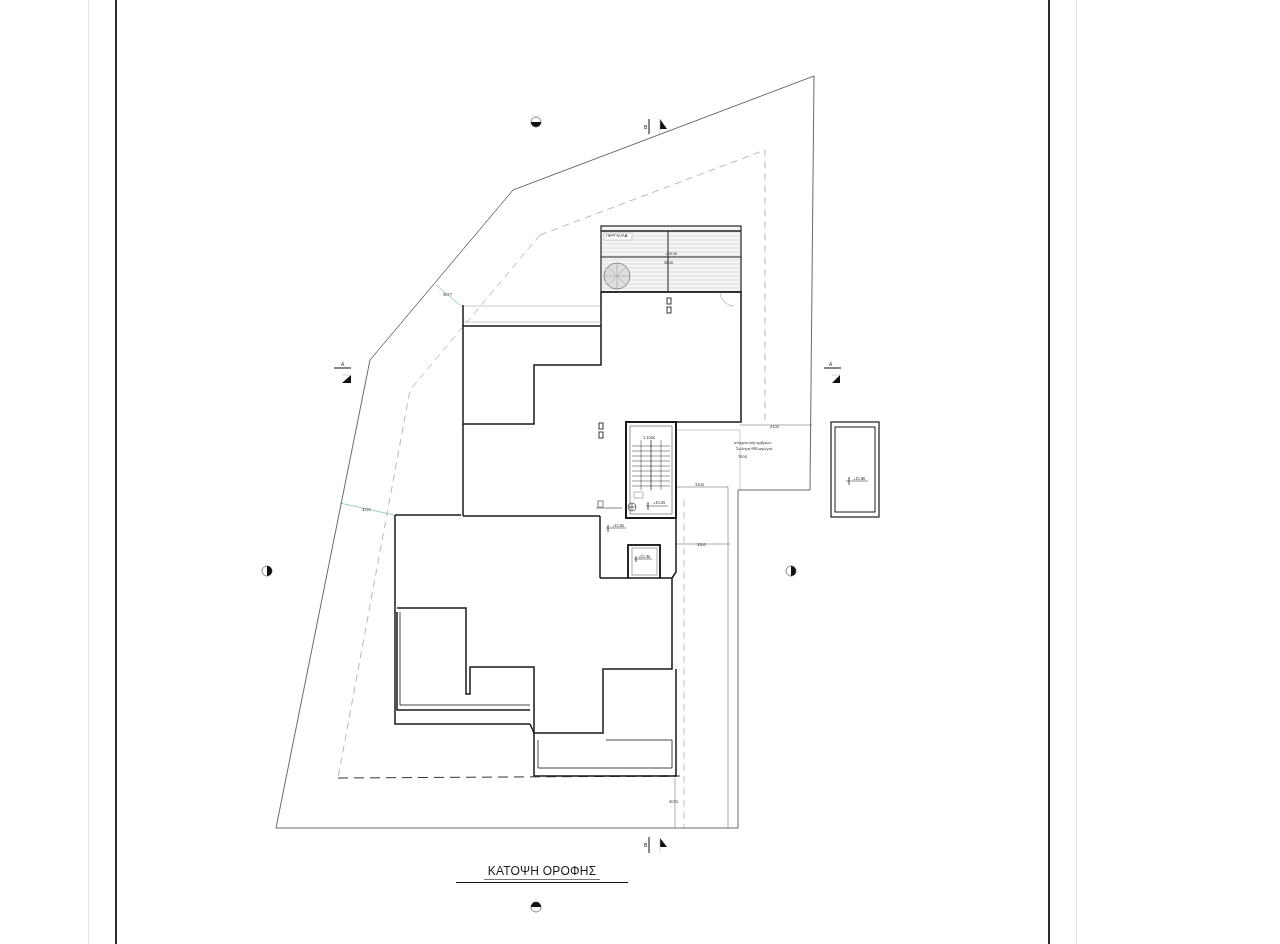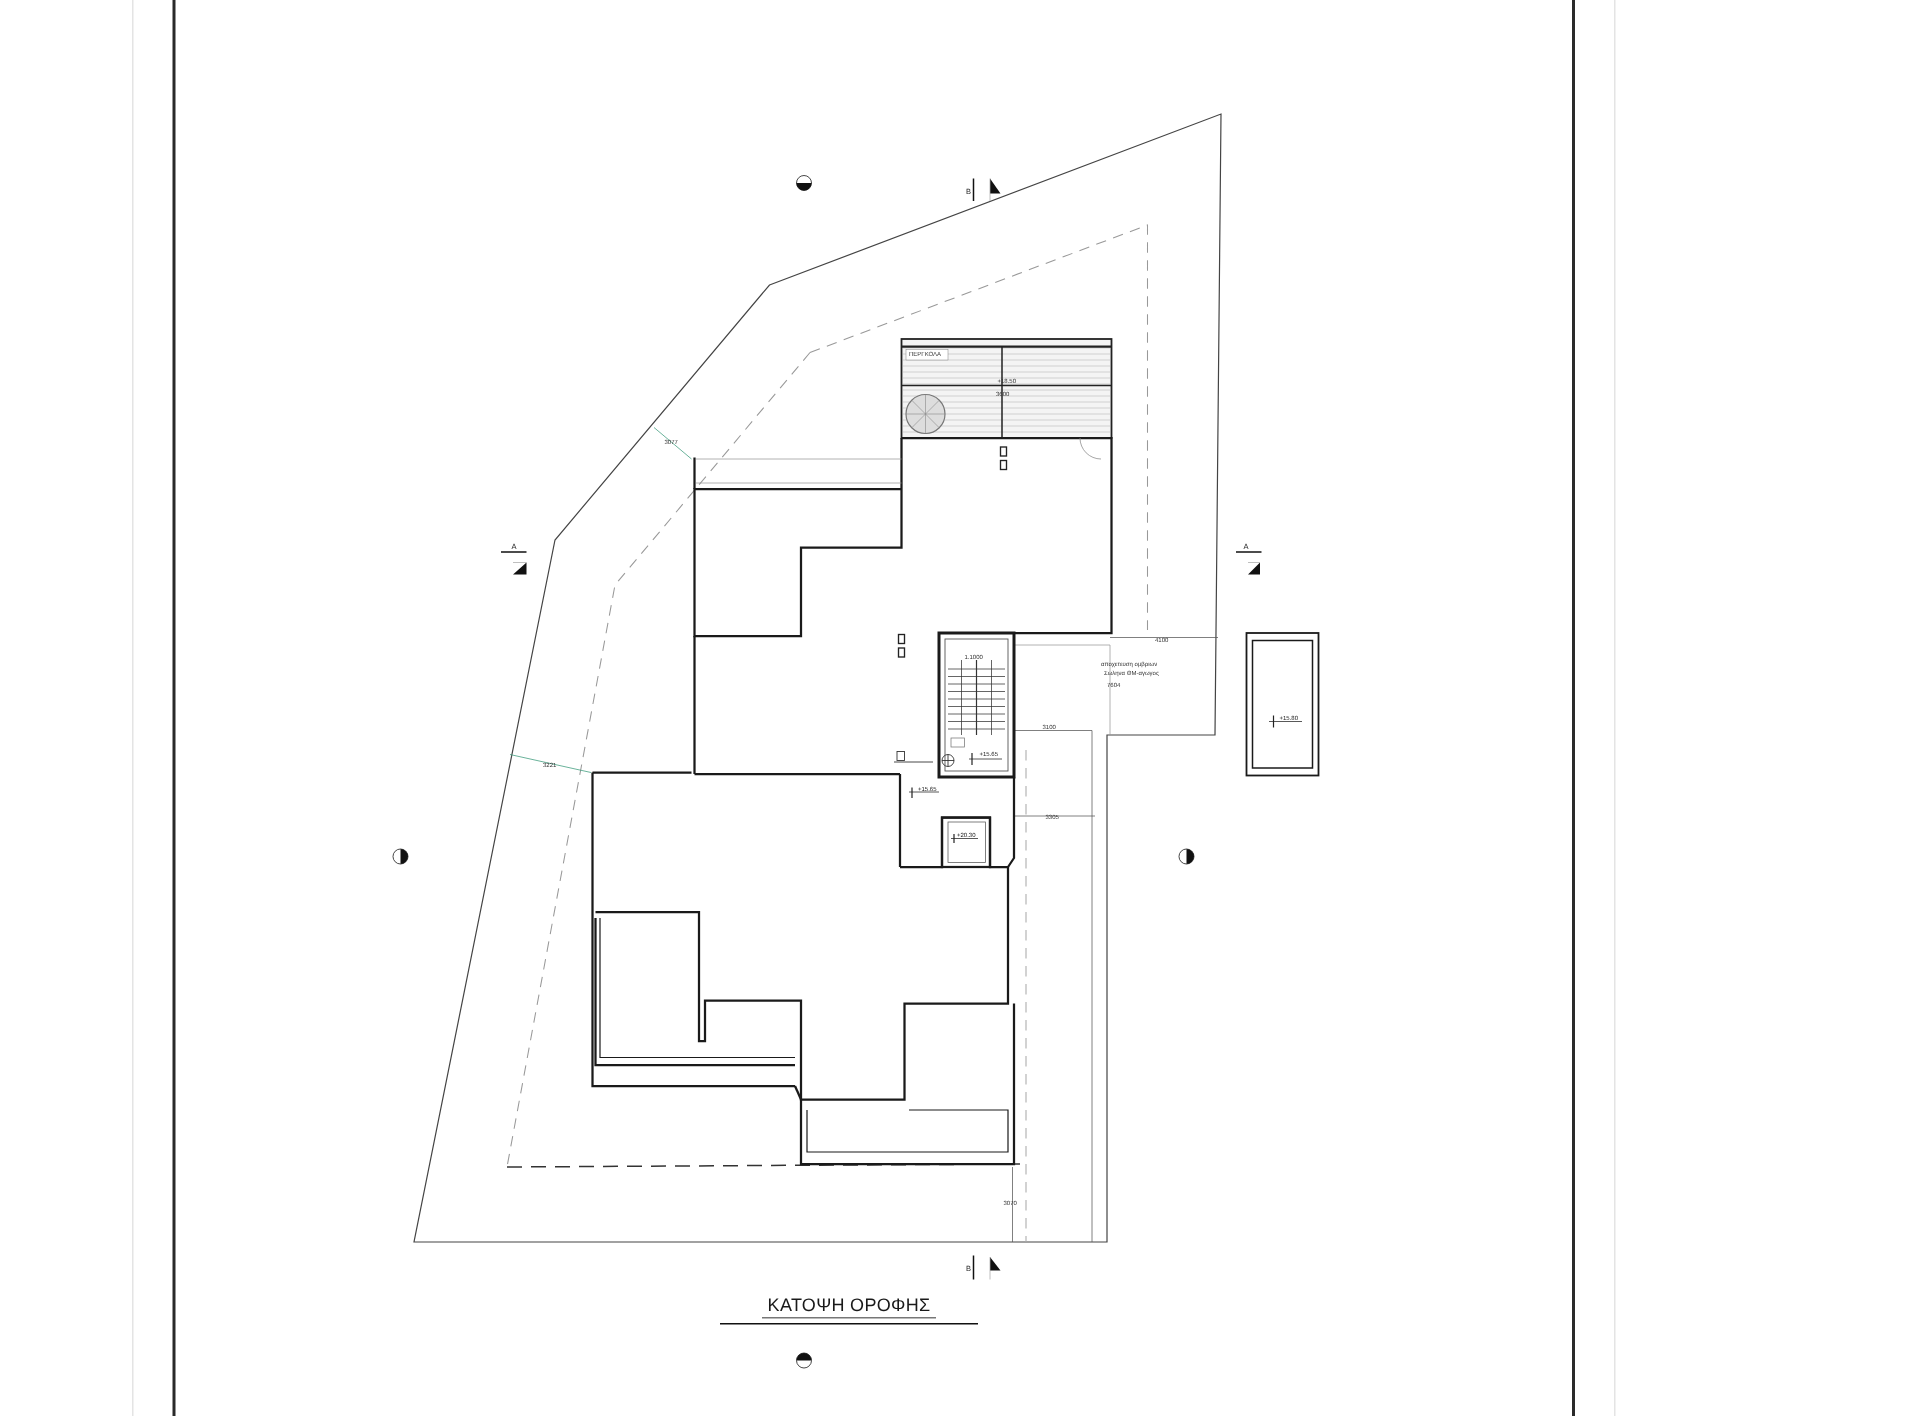--- a/index.html
+++ b/index.html
@@ -1,20 +1,20 @@
 <!DOCTYPE html>
 <html><head>
 <meta charset="utf-8">
 <style>
   html, body { margin: 0; padding: 0; background: #ffffff; }
   body { width: 1280px; height: 944px; overflow: hidden; position: relative; font-family: "Liberation Sans", sans-serif; }
   .sheet-edge-light { position: absolute; top: 0; bottom: 0; width: 1px; background: #e4e4e4; }
   .sheet-edge-dark { position: absolute; top: 0; bottom: 0; width: 2px; background: #2a2a2a; }
   svg.plan { position: absolute; left: 0; top: 0; }
-  .title-wrap { position: absolute; left: 480px; top: 861px; width: 172px; text-align: center; }
+  .title-wrap { position: absolute; left: 456px; top: 861px; width: 172px; text-align: center; }
   .title-text { font-size: 12px; letter-spacing: 0.2px; color: #1a1a1a; display: inline-block; border-bottom: 1px solid #777; padding: 0 4px 1px 4px; }
   .title-rule { position: absolute; left: 0; right: 0; top: 21px; height: 1px; background: #111; }
   .dim { font-family: "Liberation Sans", sans-serif; font-size: 4px; fill: #333; }
   .lvl { font-family: "Liberation Sans", sans-serif; font-size: 4px; fill: #222; }
   .marker-letter { font-family: "Liberation Sans", sans-serif; font-size: 5px; fill: #222; }
 </style>
 </head>
 <body>
 
 <div class="sheet-edge-light" style="left:88px;"></div>

